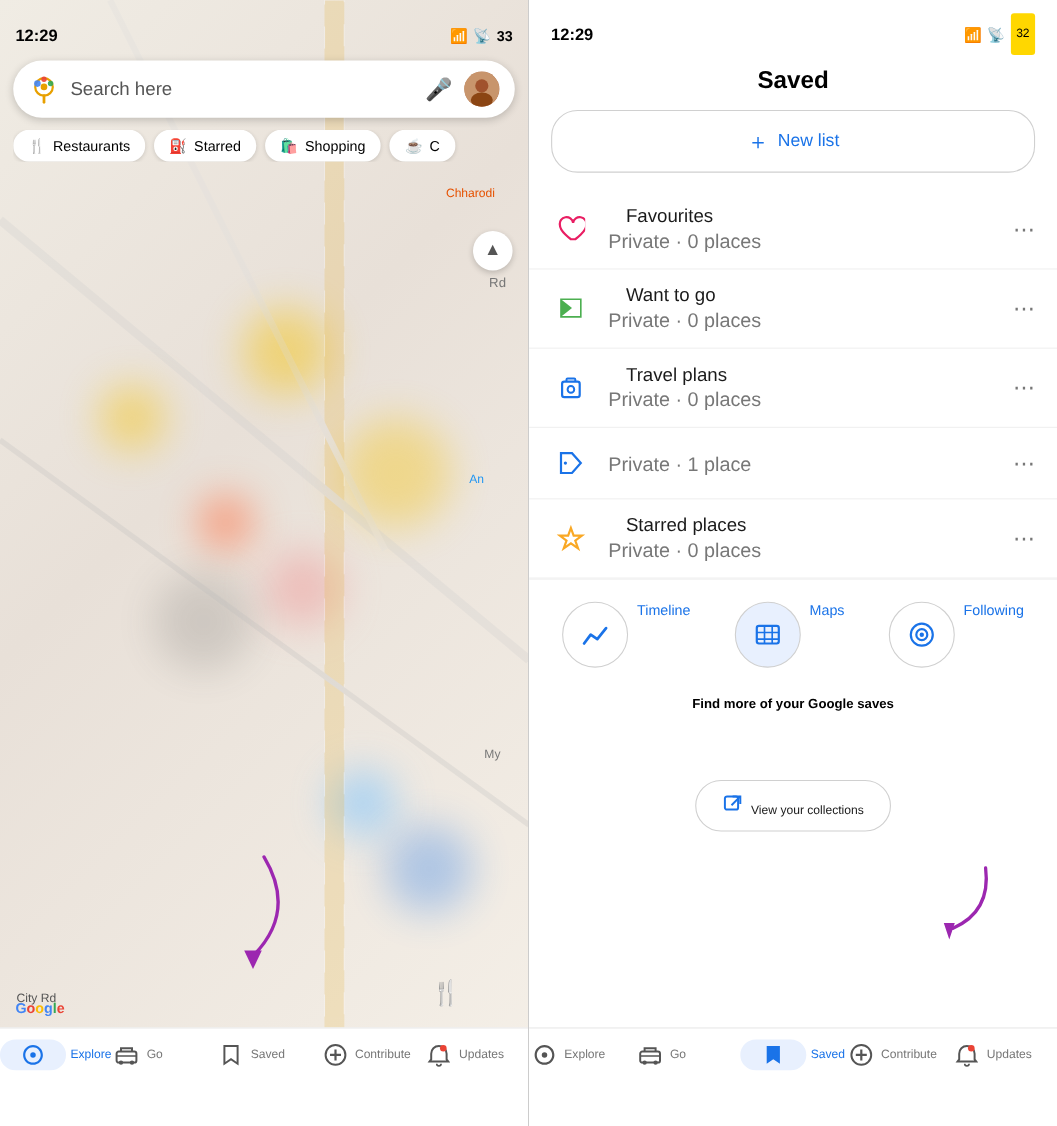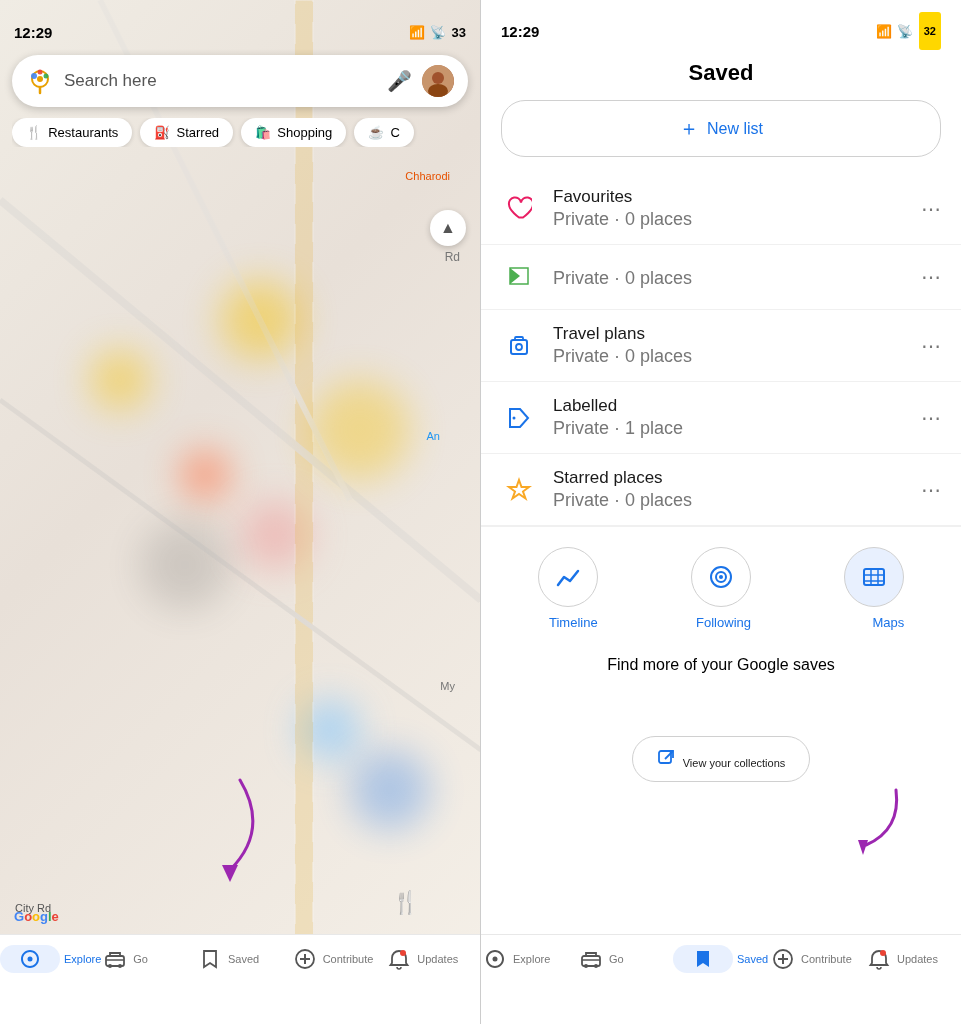--- a/index.html
+++ b/index.html
@@ -255,21 +255,21 @@
       align-items: center;
       gap: 5px;
       font-size: 13px;
     }
 
     .battery-badge {
       background: #ffd700;
       border-radius: 3px;
       padding: 13px 5px;
       font-size: 11px;
-      font-weight: 700;
+      font-weight: 400;
       color: #000;
     }
 
     .right-title {
       text-align: center;
       font-size: 22px;
       font-weight: 600;
       padding: 10px 0 14px;
     }
 
@@ -316,20 +316,21 @@
     }
 
     .saved-item-content {
       flex: 1;
     }
 
     .saved-item-title {
       font-size: 17px;
       font-weight: 500;
       color: #1a1a1a;
+      margin-left: 16px;
     }
 
     .saved-item-sub {
       font-size: 18px;
       color: #777;
       margin-top: 2px;
     }
 
     .saved-item-more {
       font-size: 20px;
@@ -340,22 +341,22 @@
     
     .quick-links {
       display: flex;
       justify-content: space-around;
       padding: 20px 10px 10px;
       border-top: 1px solid #f0f0f0;
     }
 
     .quick-link-item {
       display: flex;
-      flex-direction: column;
-      align-items: flex-end;
+      flex-direction: row;
+      align-items: flex-start;
       gap: 8px;
       cursor: pointer;
     }
 
     .quick-link-circle {
       width: 60px;
       height: 60px;
       border: 1.5px solid #d0d0d0;
       border-radius: 50%;
       display: flex;
@@ -369,22 +370,22 @@
       color: #1a73e8;
       font-weight: 500;
     }
 
     .find-more-section {
       padding: 16px 20px;
       text-align: center;
     }
 
     .find-more-title {
-      font-size: 16px;
-      font-weight: 400;
+      font-size: 12px;
+      font-weight: 700;
       margin-bottom: 14px;
     }
 
     .view-collections-btn {
       border: 1.5px solid #d0d0d0;
       border-radius: 24px;
       padding: 12px 24px;
       display: inline-flex;
       align-items: flex-end;
       gap: 8px;
@@ -592,20 +593,21 @@
     </div>
 
     <div class="saved-item">
       <div class="saved-item-icon">
         <svg width="26" height="26" viewBox="0 0 26 26">
           <polygon points="4,4 22,4 22,20 4,20" fill="none" stroke="#4caf50" stroke-width="1.5"></polygon>
           <polygon points="4,4 14,12 4,20" fill="#4caf50"></polygon>
         </svg>
       </div>
       <div class="saved-item-content">
+        <div class="saved-item-title">Want to go</div>
         <div class="saved-item-sub">Private · 0 places</div>
       </div>
       <div class="saved-item-more">⋯</div>
     </div>
 
     <div class="saved-item">
       <div class="saved-item-icon">
         <svg width="26" height="26" viewBox="0 0 26 26">
           <rect x="5" y="7" width="16" height="14" rx="2" fill="none" stroke="#1a73e8" stroke-width="2"></rect>
           <path d="M9 7V5a1 1 0 0 1 1-1h6a1 1 0 0 1 1 1v2" fill="none" stroke="#1a73e8" stroke-width="1.8"></path>
@@ -620,21 +622,20 @@
     </div>
 
     <div class="saved-item">
       <div class="saved-item-icon">
         <svg width="26" height="26" viewBox="0 0 26 26">
           <path d="M4 4h10l8 9-8 9H4V4z" fill="none" stroke="#1a73e8" stroke-width="2"></path>
           <circle cx="8" cy="13" r="1.5" fill="#1a73e8"></circle>
         </svg>
       </div>
       <div class="saved-item-content">
-        <div class="saved-item-title">Labelled</div>
         <div class="saved-item-sub">Private · 1 place</div>
       </div>
       <div class="saved-item-more">⋯</div>
     </div>
 
     <div class="saved-item">
       <div class="saved-item-icon">
         <svg width="26" height="26" viewBox="0 0 26 26">
           <path d="M13 3l2.5 7h7.5l-6 4.5 2.5 7-6.5-4.5-6.5 4.5 2.5-7-6-4.5h7.5z" fill="none" stroke="#f9a825" stroke-width="2"></path>
         </svg>
@@ -647,43 +648,43 @@
     </div>
 
     <div class="quick-links">
       <div class="quick-link-item">
         <div class="quick-link-circle">
           <svg width="28" height="28" viewBox="0 0 28 28">
             <polyline points="4,22 10,14 16,18 24,8" fill="none" stroke="#1a73e8" stroke-width="2.5" stroke-linecap="round" stroke-linejoin="round"></polyline>
           </svg>
         </div>
         <span class="quick-link-label">Timeline</span>
-      </div>
-      <div class="quick-link-item">
-        <div class="quick-link-circle">
-          <svg width="28" height="28" viewBox="0 0 28 28">
-            <circle cx="14" cy="14" r="10" fill="none" stroke="#1a73e8" stroke-width="2"></circle>
-            <circle cx="14" cy="14" r="5" fill="none" stroke="#1a73e8" stroke-width="2"></circle>
-            <circle cx="14" cy="14" r="2" fill="#1a73e8"></circle>
-          </svg>
-        </div>
-        <span class="quick-link-label">Following</span>
       </div>
       <div class="quick-link-item">
         <div class="quick-link-circle maps-circle-selected" style="background:#e8f0fe;">
           <svg width="28" height="28" viewBox="0 0 28 28">
             <rect x="4" y="6" width="20" height="16" rx="2" fill="none" stroke="#1a73e8" stroke-width="2"></rect>
             <line x1="4" y1="12" x2="24" y2="12" stroke="#1a73e8" stroke-width="1.5"></line>
             <line x1="4" y1="18" x2="24" y2="18" stroke="#1a73e8" stroke-width="1.5"></line>
             <line x1="11" y1="6" x2="11" y2="22" stroke="#1a73e8" stroke-width="1.5"></line>
             <line x1="18" y1="6" x2="18" y2="22" stroke="#1a73e8" stroke-width="1.5"></line>
           </svg>
         </div>
         <span class="quick-link-label">Maps</span>
       </div>
+      <div class="quick-link-item">
+        <div class="quick-link-circle">
+          <svg width="28" height="28" viewBox="0 0 28 28">
+            <circle cx="14" cy="14" r="10" fill="none" stroke="#1a73e8" stroke-width="2"></circle>
+            <circle cx="14" cy="14" r="5" fill="none" stroke="#1a73e8" stroke-width="2"></circle>
+            <circle cx="14" cy="14" r="2" fill="#1a73e8"></circle>
+          </svg>
+        </div>
+        <span class="quick-link-label">Following</span>
+      </div>
     </div>
 
     <div style="position:absolute;right:55px;bottom:160px;z-index:10;">
       <svg width="70" height="80" viewBox="0 0 70 80">
         <path d="M 60 10 Q 65 50 30 65" fill="none" stroke="#9c27b0" stroke-width="3" stroke-linecap="round"></path>
         <polygon points="22,60 32,60 27,75" fill="#9c27b0"></polygon>
       </svg>
     </div>
 
     <div class="find-more-section">

